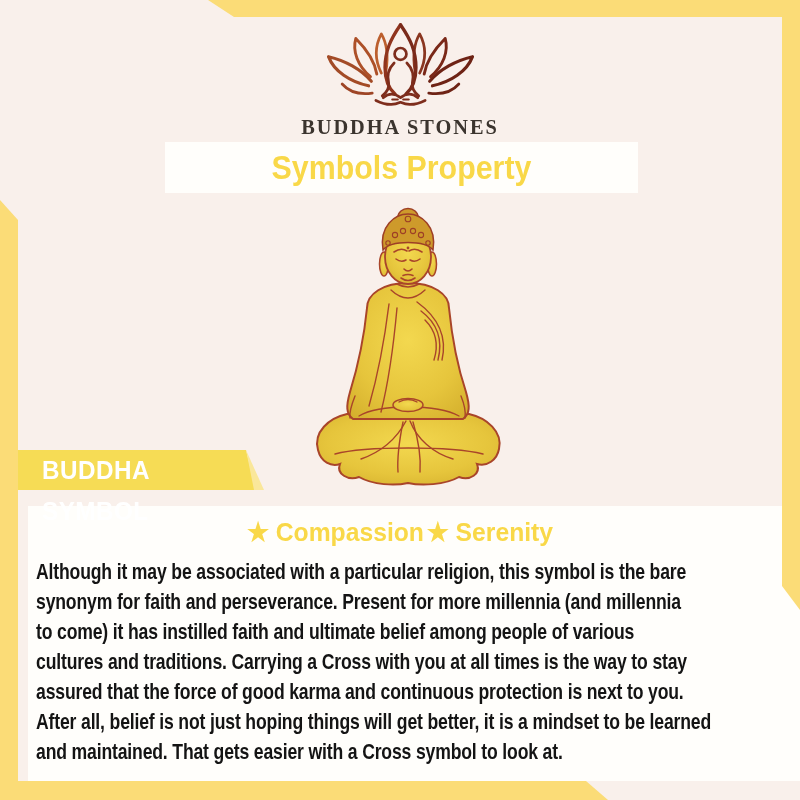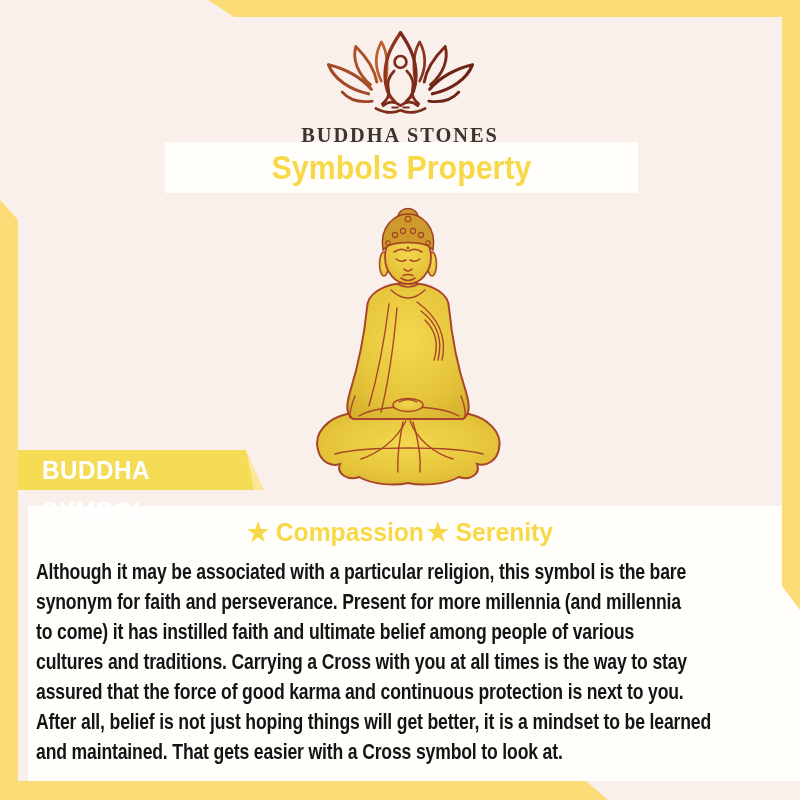--- a/index.html
+++ b/index.html
@@ -4,21 +4,21 @@
 <style>
   html,body{margin:0;padding:0;background:#e8e8e8;}
   .page{
     position:relative;width:800px;height:800px;overflow:hidden;
     background:#F9F0EB;
     font-family:"Liberation Sans", sans-serif;
   }
   
   .ribbons{position:absolute;left:0;top:0;width:800px;height:800px;z-index:3;pointer-events:none;}
   
-  .logo-wrap{position:absolute;left:0;top:28px;width:800px;text-align:center;z-index:5;}
+  .logo-wrap{position:absolute;left:0;top:20px;width:800px;text-align:center;z-index:5;}
   .brand-name{
     margin-top:4px;font-family:"Liberation Serif", serif;font-size:21px;color:#3B342E;
     letter-spacing:2px;font-weight:600;transform:scaleX(.97);
   }
   
   .heading-band{
     position:absolute;left:165px;top:142px;width:473px;height:51px;background:#FFFEFB;z-index:1;
   }
   .heading-title{
     position:absolute;left:165px;top:142px;width:473px;height:51px;line-height:52px;

